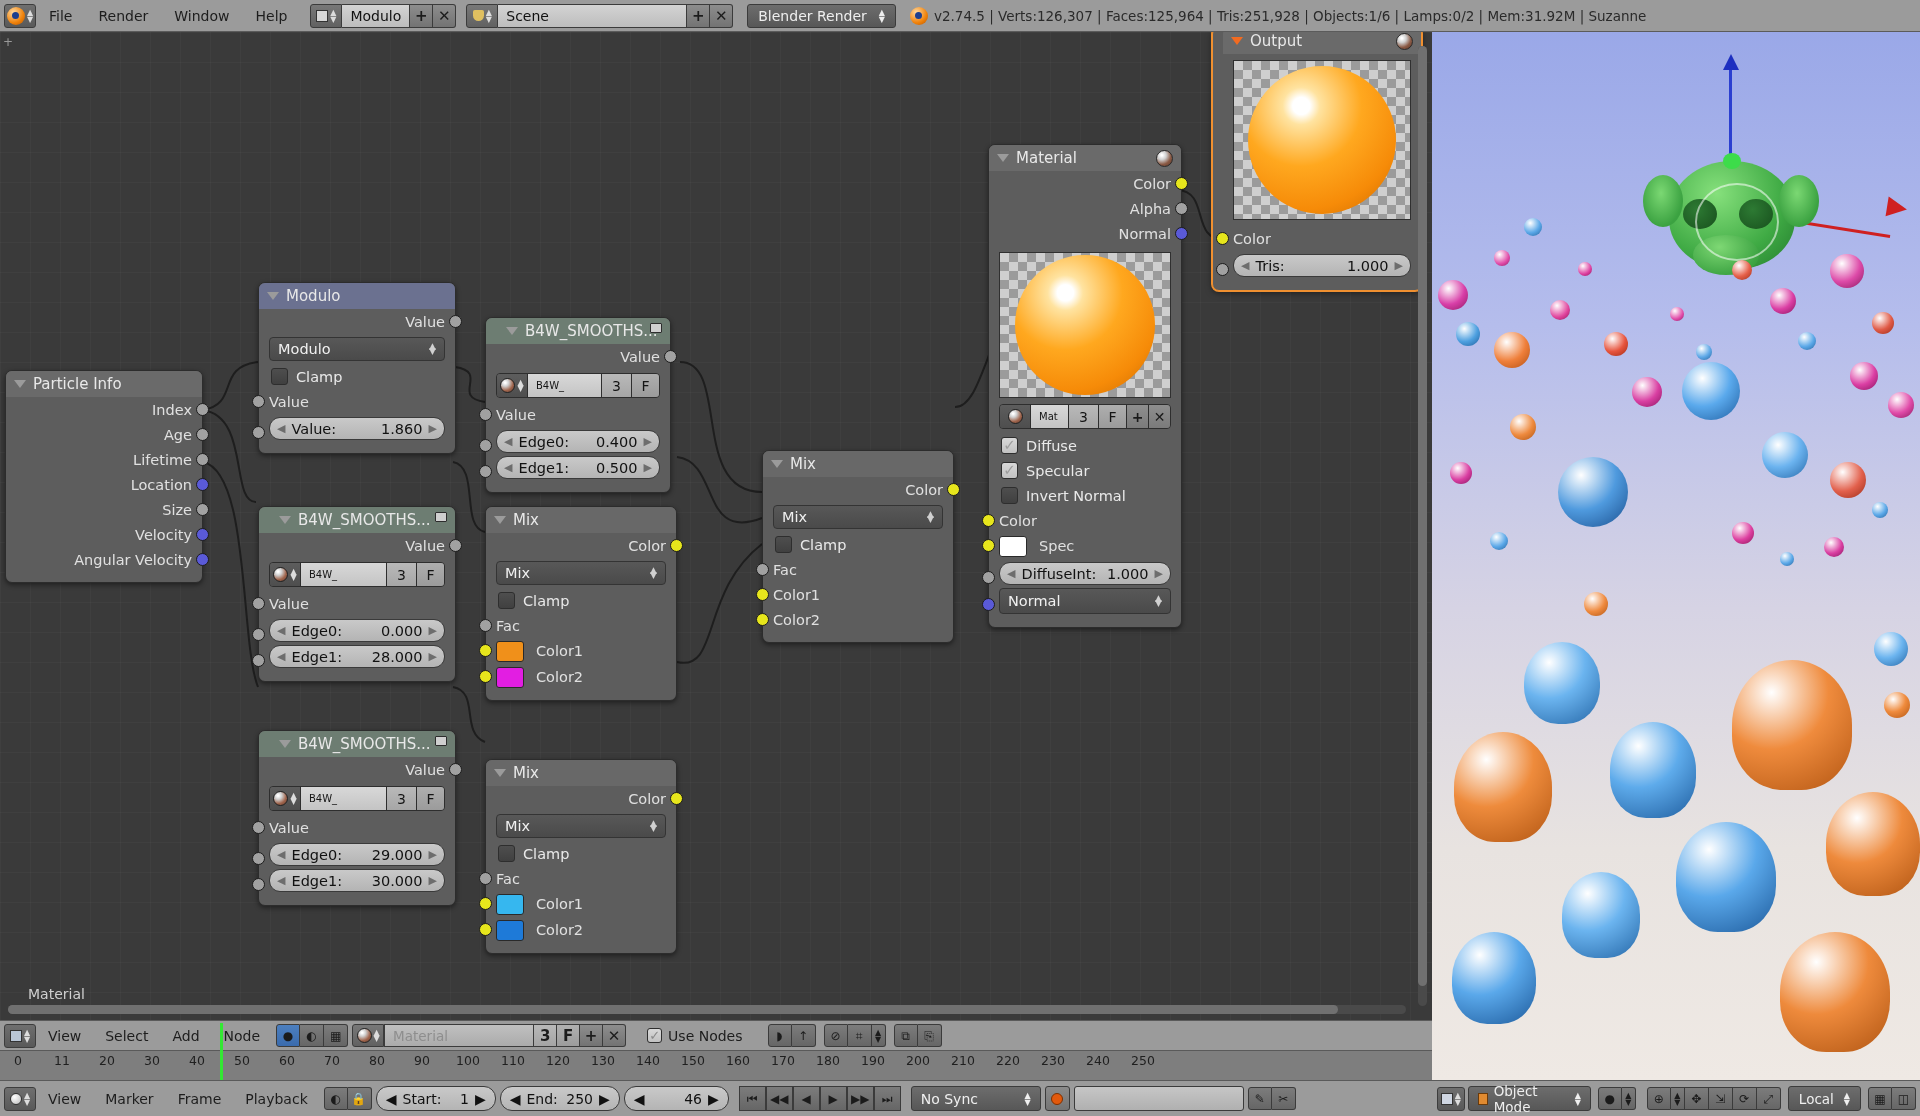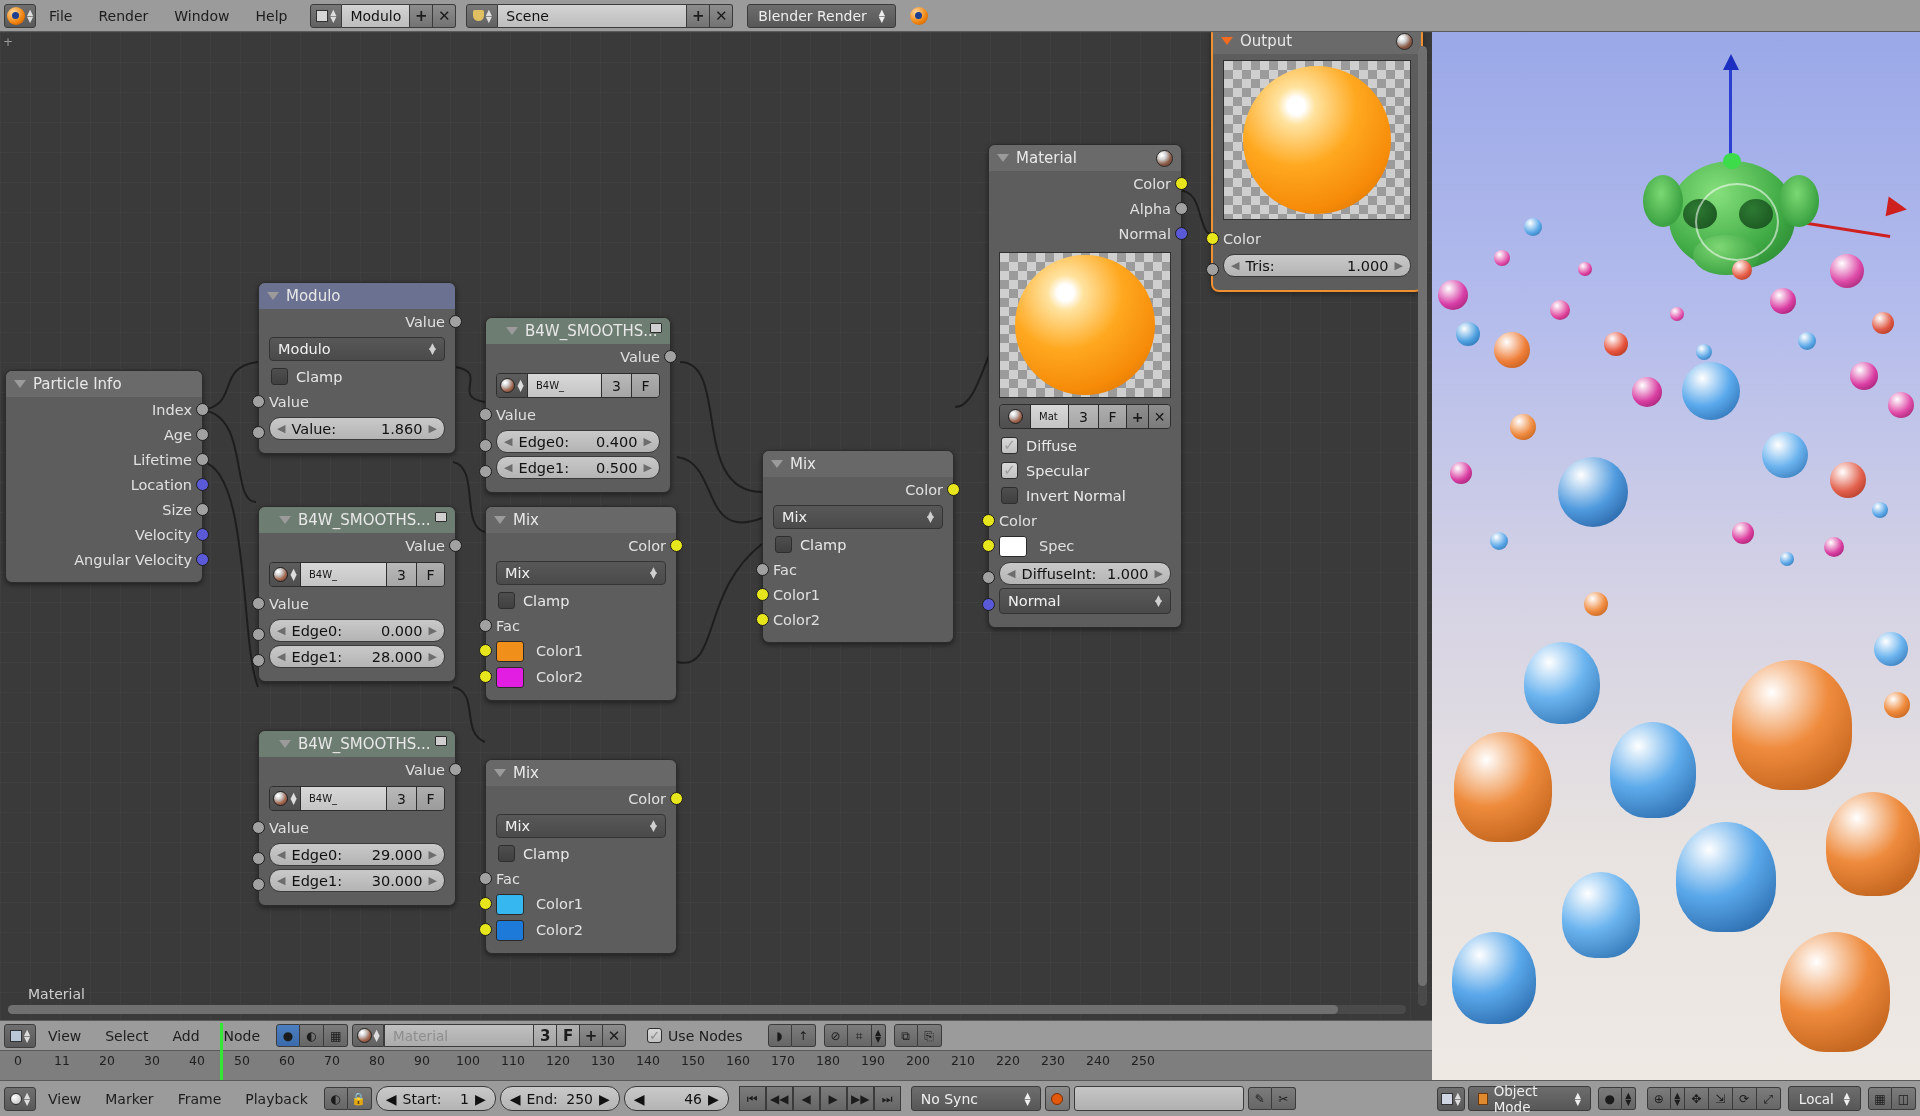--- a/index.html
+++ b/index.html
@@ -329,20 +329,21 @@
       <div class="wg-sq">✕</div>
     </div>
 
     <div class="engine-dd">
       <span>Blender Render</span>
       <span style="font-size:8px;line-height:7px;margin-left:12px;">▲<br>▼</span>
     </div>
 
     <div class="stats">
       <span class="blender-logo"></span>
+      <span>v2.74.5 | Verts:126,307 | Faces:125,964 | Tris:251,928 | Objects:1/6 | Lamps:0/2 | Mem:31.92M | Suzanne</span>
     </div>
   </div>
 
   <div class="node-editor">
     <div class="ne-corner">+</div>
     <div class="ne-label">Material</div>
 
     <svg class="wires">
       <g fill="none" stroke="#1e1e1e" stroke-width="2">
         <path d="M203,378 C240,372 215,335 258,330"></path>
@@ -737,21 +738,21 @@
       </div>
       <div style="position:relative;">
         <span class="sock left blue" style="top:17px;"></span>
         <div class="w-dropdown" style="height:26px;">
           <span>Normal</span>
           <span class="dd-arrows">▲<br>▼</span>
         </div>
       </div>
     </div>
 
-    <div class="node selected" style="left:1212px; top:-5px; width:210px; background:#5d5d5d;">
+    <div class="node selected" style="left:1212px; top:-5px; width:210px; background:#5d5d5d;padding-left:10px;">
       <div class="node-head head-out">
         <span class="tri orange"></span>
         <span>Output</span>
         <span class="mat-ball"></span>
       </div>
       <div class="preview" style="height:160px;">
         <div class="ball" style="width:148px;height:148px;"></div>
       </div>
       <div class="row">
         <span class="sock left yellow"></span>

